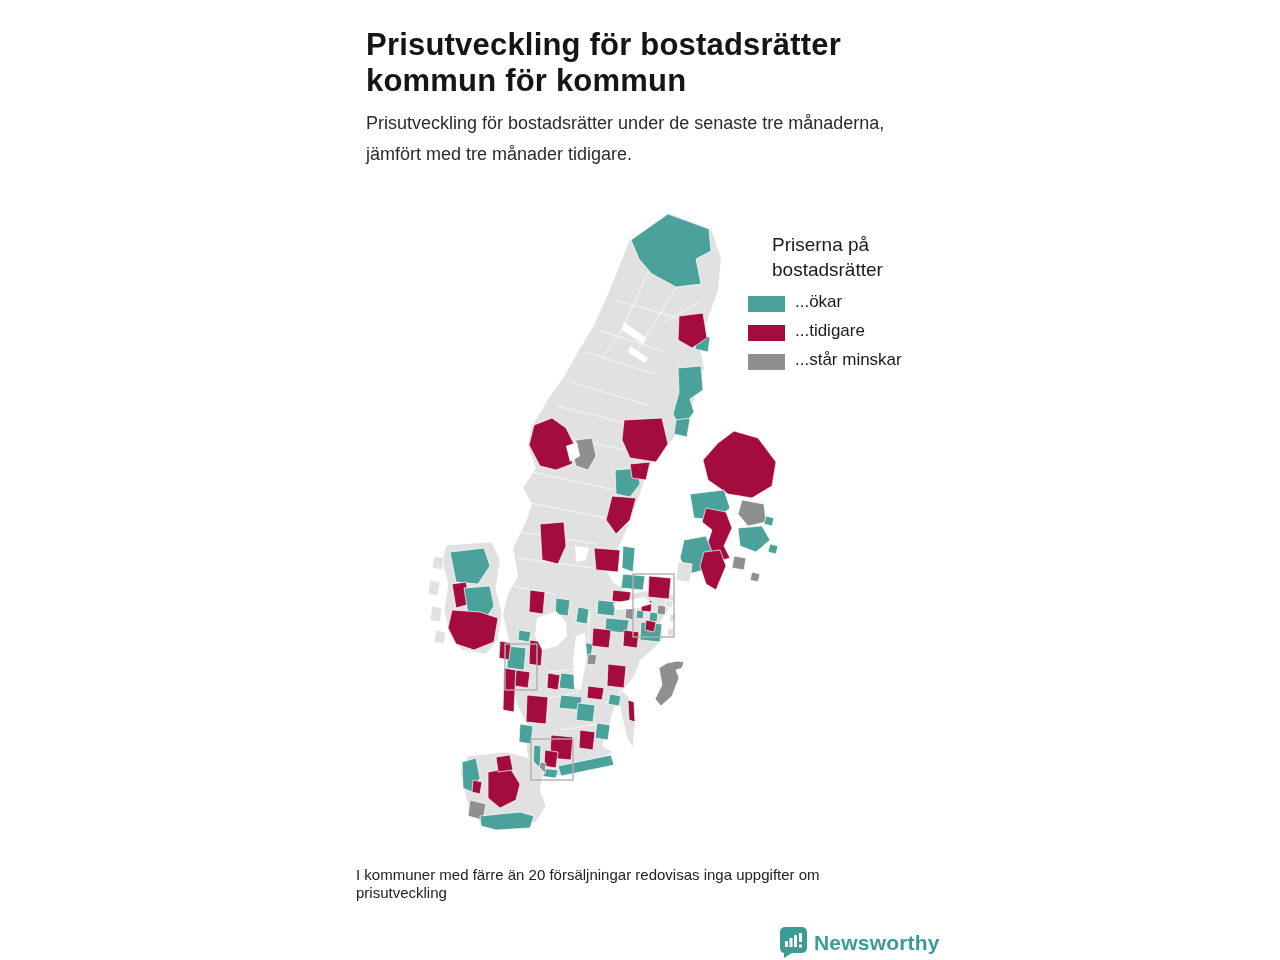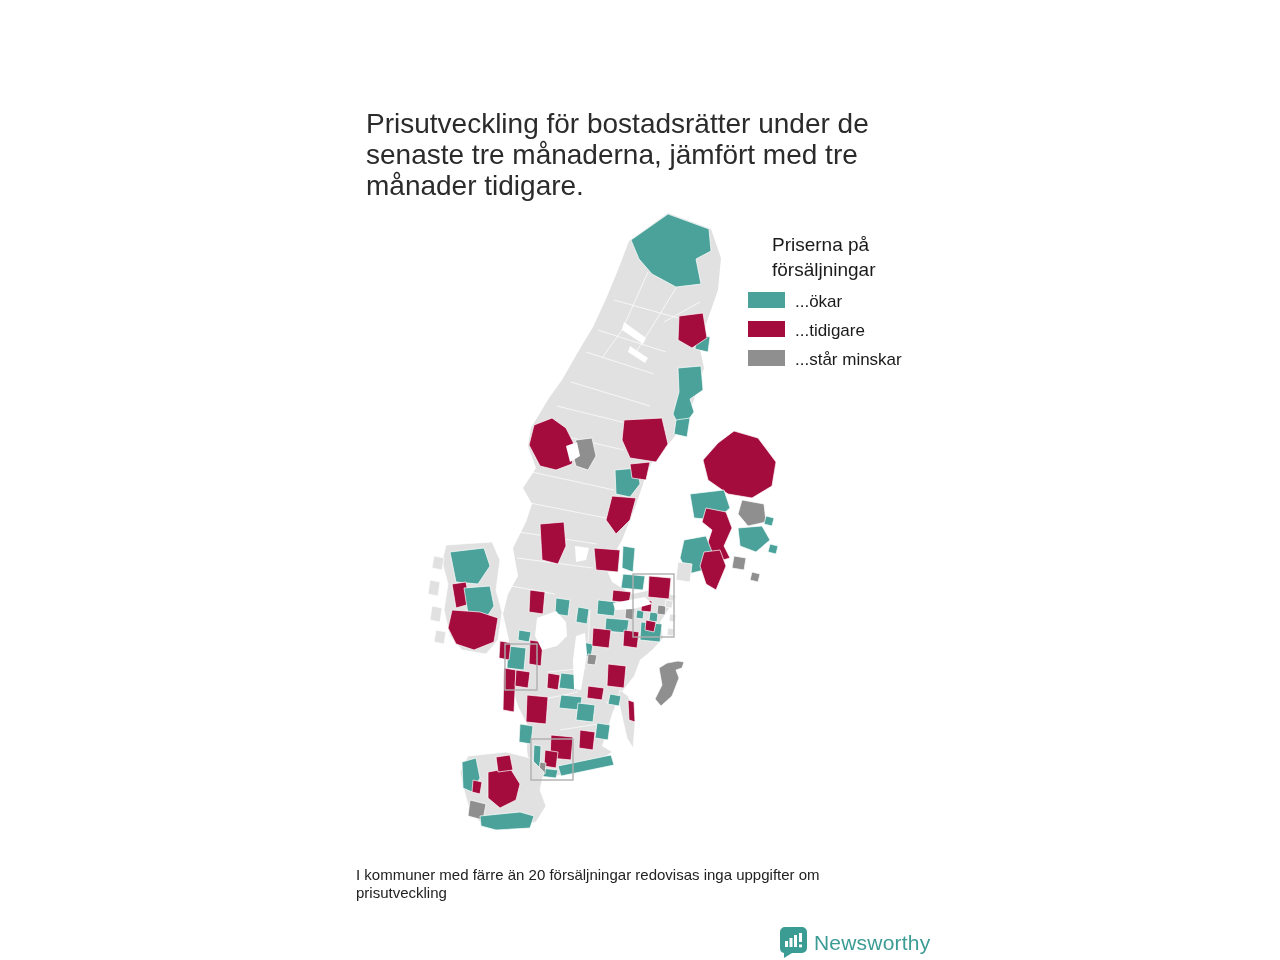--- a/index.html
+++ b/index.html
@@ -2,50 +2,54 @@
 <html lang="sv" style="--increase: #4aa29a; --decrease: #a50c3e; --unchanged: #8f8f8f; --no_data: #e1e1e1; --inset_border: #b0b0b0; --brand: #3b9c94;"><head>
 <meta charset="utf-8">
 <style>
   html,body{margin:0;padding:0;background:#fff;}
   .canvas{
     position:relative;width:1280px;height:960px;background:#fff;overflow:hidden;
     font-family:"Liberation Sans","DejaVu Sans",sans-serif;color:#1a1a1a;
   }
   .title{position:absolute;left:366px;top:6px;font-size:31px;line-height:36px;font-weight:700;color:#151515;letter-spacing:.2px;}
   .title span{display:block;}
-  .subtitle{position:absolute;left:366px;top:108px;width:524px;font-size:28px;line-height:31px;color:#2b2b2b;margin:0;}
+  .subtitle{position:absolute;left:366px;top:108px;width:524px;font-size:18px;line-height:31px;color:#2b2b2b;margin:0;}
   .mapwrap{position:absolute;left:400px;top:200px;width:400px;height:650px;}
   .mapwrap svg{display:block;width:400px;height:650px;}
   .legend{position:absolute;left:748px;top:232px;}
   .legend-title{font-size:19px;line-height:25px;color:#1a1a1a;margin:0 0 10px 24px;}
   .legend-title span{display:block;}
-  .legend-row{display:flex;align-items:flex-start;margin-bottom:9px;}
+  .legend-row{display:flex;align-items:flex-end;margin-bottom:9px;}
   .sw{width:37px;height:16px;display:inline-block;margin-right:10px;flex:none;}
   .sw-inc{background:var(--increase);}
   .sw-dec{background:var(--decrease);}
   .sw-unch{background:var(--unchanged);}
   .legend-label{font-size:17px;color:#1a1a1a;}
   .footnote{position:absolute;left:356px;top:866px;width:512px;font-size:15px;line-height:18px;color:#222;margin:0;}
   .brand{position:absolute;left:780px;top:927px;display:flex;align-items:center;}
-  .brand .wordmark{font-size:21px;font-weight:400;color:var(--brand);margin-left:7px;letter-spacing:.2px;}
+  .brand .wordmark{font-size:21px;font-weight:700;color:var(--brand);margin-left:7px;letter-spacing:.2px;}
   
   .land{fill:var(--no_data);stroke:none;}
   .mesh path{fill:none;stroke:#ffffff;stroke-width:.8;opacity:.9;}
   .t path{fill:var(--increase);stroke:#ffffff;stroke-width:.7;}
   .r path{fill:var(--decrease);stroke:#ffffff;stroke-width:.7;}
   .g path{fill:var(--unchanged);stroke:#ffffff;stroke-width:.7;}
   .na path{fill:var(--no_data);stroke:#ffffff;stroke-width:.7;}
   .lake path{fill:#ffffff;stroke:none;}
   .frames rect{fill:none;stroke:var(--inset_border);stroke-width:1.4;}
 </style>
 </head>
 <body>
 
 <div class="canvas">
 
+  <h1 class="title">
+    <span>Prisutveckling för bostadsrätter</span>
+    <span>kommun för kommun</span>
+  </h1>
 
   <p class="subtitle">Prisutveckling för bostadsrätter under de senaste tre månaderna, jämfört med tre månader tidigare.</p>
 
   <div class="mapwrap">
     <svg viewBox="400 200 400 650" xmlns="http://www.w3.org/2000/svg">
 
       <path class="land" d="M668 213 L711 229 L721 258 L718 290 L699 344 L704 368 L688 418 L672 440 L652 462 L645 478 L636 505 L622 540 L606 568 L612 582 L632 594 L652 590 L676 596 L668 610 L660 622 L663 638 L652 650 L640 660 L634 676 L620 694 L612 714 L606 734 L602 746 L612 752 L596 762 L576 770 L556 776 L538 778 L530 770 L527 750 L528 726 L518 706 L512 686 L507 664 L509 640 L503 614 L508 594 L518 576 L513 548 L526 522 L532 504 L523 488 L536 468 L528 446 L531 428 L549 398 L562 380 L578 352 L593 327 L606 299 L618 270 L629 241 Z"></path>
 
       <g class="mesh">
         <path d="M648 272 L622 330 L602 358"></path>
@@ -235,21 +239,21 @@
         <rect x="633" y="574" width="41" height="63"></rect>
         <rect x="505" y="644" width="32" height="46"></rect>
         <rect x="531" y="739" width="42" height="41"></rect>
       </g>
     </svg>
   </div>
 
   <div class="legend">
     <div class="legend-title">
       <span>Priserna på</span>
-      <span>försäljningar</span>
+      <span>bostadsrätter</span>
     </div>
     <div class="legend-row">
       <span class="sw sw-inc"></span>
       <span class="legend-label">...ökar</span>
     </div>
     <div class="legend-row">
       <span class="sw sw-dec"></span>
       <span class="legend-label">...tidigare</span>
     </div>
     <div class="legend-row">

